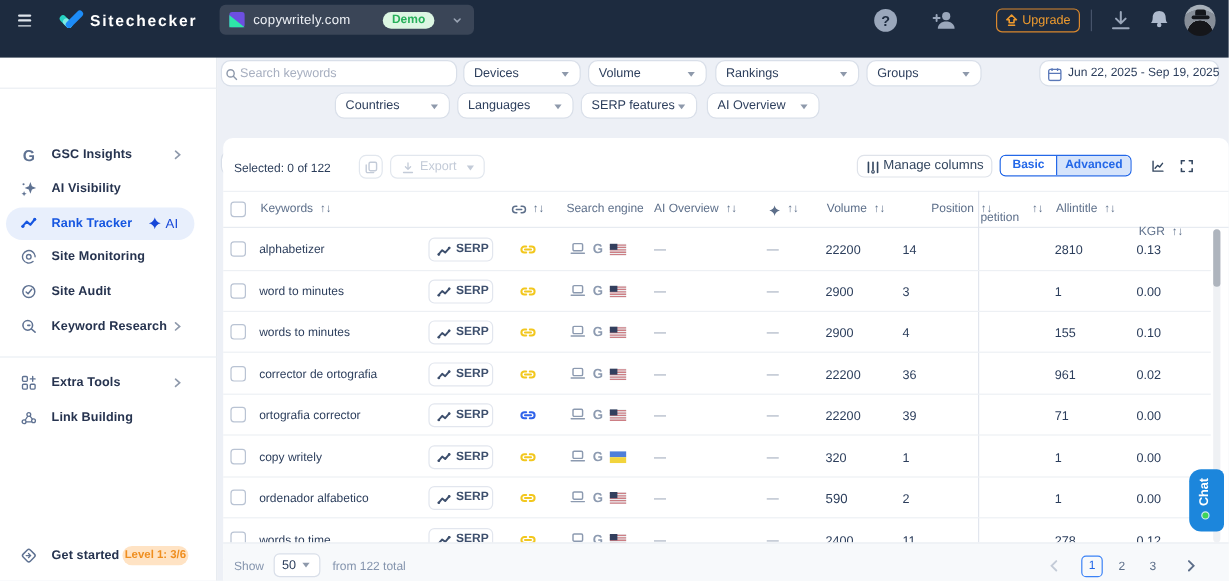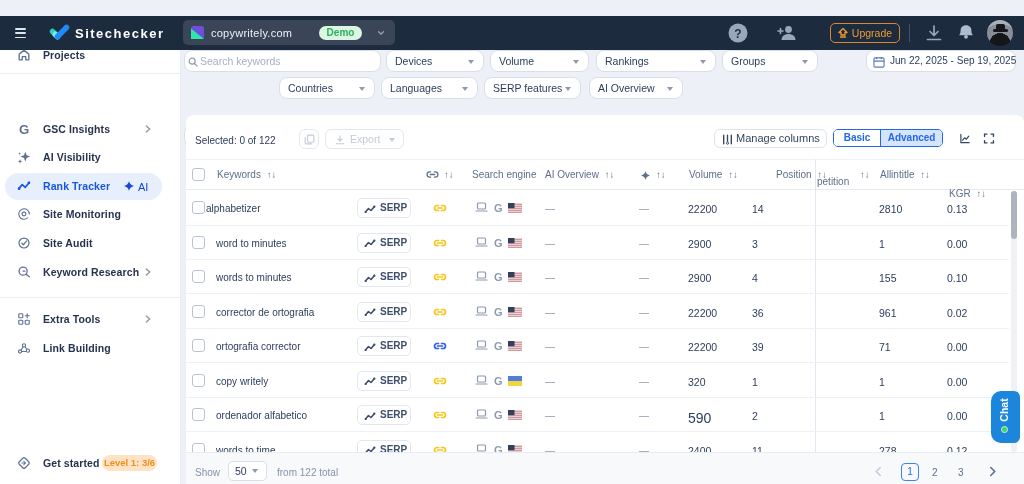--- a/index.html
+++ b/index.html
@@ -1,21 +1,21 @@
 <!DOCTYPE html>
 <html><head>
 <meta charset="utf-8">
 <style>
 * { margin:0; padding:0; box-sizing:border-box; }
 html,body { width:1024px; height:484px; overflow:hidden; }
 body { font-family:"Liberation Sans", sans-serif; background:#edf0f6; position:relative; }
 .abs { position:absolute; }
 
 
-#topbar { position:absolute; left:0; top:0; width:1024px; height:34px; background:#1d2b3f; z-index:30;margin-top:16px; }
+#topbar { position:absolute; left:0; top:0; width:1024px; height:48px; background:#1d2b3f; z-index:30; }
 #burger { position:absolute; left:15px; top:12px; width:11px; height:10px; }
 #burger div { height:1.7px; background:#dfe5ec; border-radius:1px; margin-bottom:2.6px; }
 #logotext { position:absolute; left:75px; top:10px; color:#fff; font-size:13px; font-weight:bold; letter-spacing:1.5px; }
 #chip { position:absolute; left:183px; top:4px; width:212px; height:25px; background:#3a4557; border-radius:5px; }
 #chip .sq { position:absolute; left:8px; top:6px; }
 #chip .name { position:absolute; left:28px; top:7px; color:#eef1f6; font-size:11px; letter-spacing:0.25px; }
 #chip .demo { position:absolute; left:136px; top:5.5px; width:43px; height:14px; background:#dcf6e3; border-radius:7px; color:#27b05b; font-size:10px; font-weight:bold; text-align:center; line-height:14px; }
 #chip .chev { position:absolute; right:10px; top:9px; }
 
 .tico { position:absolute; top:7px; }
@@ -107,26 +107,20 @@
 
   <svg class="tico" style="left:956px;top:7px" width="20" height="20" viewBox="0 0 20 20">
     <path d="M10 2.2 c3.4 0 5.4 2.4 5.4 5.3 c0 2.7 .8 3.8 1.5 4.7 H3.1 c.7-.9 1.5-2 1.5-4.7 C4.6 4.6 6.6 2.2 10 2.2 Z" fill="#aebacd"></path>
     <circle cx="10" cy="13.8" r="1.9" fill="#aebacd"></circle>
   </svg>
   <div id="avatar"></div>
 </div>
 
 <div id="sidebar">
   <div id="active"></div>
-  <div class="sitem" style="top:7px">
-    <svg class="ico" viewBox="0 0 16 16">
-        <path d="M2.5 7 L8 2.5 L13.5 7 V13.5 H10 V9.8 H6 V13.5 H2.5 Z" stroke="#5f7292" stroke-width="1.5" fill="none" stroke-linejoin="round"></path>
-      </svg>
-    <div class="lbl">Projects</div>
-  </div>
   <div class="sdiv" style="top:39px"></div>
   <div class="sitem" style="top:81px">
     <svg class="ico" viewBox="0 0 16 16">
         <text x="8" y="13.5" font-size="15" font-weight="bold" fill="#5f7292" text-anchor="middle" font-family="Liberation Sans">G</text>
       </svg>
     <div class="lbl">GSC Insights</div>
     <svg class="arr" width="6" height="9" viewBox="0 0 7 10">
         <path d="M1.5 1.5 L5.5 5 L1.5 8.5" stroke="#8e99ab" stroke-width="1.6" fill="none" stroke-linecap="round"></path>
       </svg>
   </div>
@@ -280,21 +274,21 @@
   <div class="hdr" style="left:631px;top:61px;">petition</div>
   <div class="hdr" style="left:674px;top:54px;font-size:9.5px;">↑↓</div>
   <div class="hdr" style="left:694px;top:54px;">Allintitle <span class="sort">↑↓</span></div>
   <div class="hdr" style="left:763px;top:54px;margin-top:19px;">KGR <span class="sort">↑↓</span></div>
 
   <div class="abs" style="left:629px;top:44px;width:1px;height:293px;background:#e2e6ee;"></div>
 
   <div id="rows">
   <div class="rowsep" style="top:109.5px"></div>
   <div class="cb" style="left:6px;top:86.3px;"></div>
-  <div class="cell" style="left:20px;top:88.3px;">alphabetizer</div>
+  <div class="cell" style="left:30px;top:88.3px;">alphabetizer</div>
   <div class="serp" style="top:83.3px;">SERP
     <svg class="abs" style="left:6px;top:5.5px" width="12" height="9" viewBox="0 0 12 9">
           <path d="M1.5 7 L4.5 3.5 L7 5.5 L10.5 1.5" stroke="#3d4f6d" stroke-width="1.6" fill="none" stroke-linecap="round" stroke-linejoin="round"></path>
           <circle cx="1.7" cy="7" r="1.1" fill="#3d4f6d"></circle>
           <circle cx="10.3" cy="1.7" r="1.1" fill="#3d4f6d"></circle>
         </svg>
   </div>
   <svg class="abs" style="left:247px;top:88.3px" width="14" height="10" viewBox="0 0 14 10">
         <path d="M5.5 2.5 H4 a2.5 2.5 0 0 0 0 5 h1.5 M8.5 2.5 H10 a2.5 2.5 0 0 1 0 5 H8.5 M4.5 5 h5" stroke="#f2c71e" stroke-width="1.7" fill="none" stroke-linecap="round"></path>
       </svg>
@@ -476,21 +470,21 @@
         <path d="M1 9 h11" stroke="#8c9ab0" stroke-width="1.2" stroke-linecap="round"></path>
       </svg>
   <div class="cell" style="left:308px;top:294.06px;color:#8c9ab0;font-weight:bold;font-size:11px;">G</div>
   <svg class="abs" style="left:322px;top:295.06px" width="14" height="10" viewBox="0 0 14 10">
         <rect width="14" height="10" fill="#eceef0"></rect>
         <path d="M0 1.2 h14 M0 3.2 h14 M0 5.2 h14 M0 7.2 h14 M0 9.2 h14" stroke="#cc7e84" stroke-width="1.1"></path>
         <rect width="6.5" height="5.2" fill="#333f5e"></rect>
       </svg>
   <div class="cell dash" style="left:359px;top:295.06px;">—</div>
   <div class="cell dash" style="left:453px;top:295.06px;">—</div>
-  <div class="cell" style="left:502px;top:295.06px;font-size:14px;">590</div>
+  <div class="cell" style="left:502px;top:295.06px;font-size:11px;">590</div>
   <div class="cell" style="left:566px;top:295.06px;font-size:10.5px;">2</div>
   <div class="cell" style="left:693px;top:295.06px;font-size:10.5px;">1</div>
   <div class="cell" style="left:761px;top:295.06px;font-size:10.5px;">0.00</div>
   <div class="rowsep" style="top:350.7px"></div>
   <div class="cb" style="left:6px;top:327.52000000000004px;"></div>
   <div class="cell" style="left:30px;top:329.52000000000004px;">words to time</div>
   <div class="serp" style="top:324.52000000000004px;">SERP
     <svg class="abs" style="left:6px;top:5.5px" width="12" height="9" viewBox="0 0 12 9">
           <path d="M1.5 7 L4.5 3.5 L7 5.5 L10.5 1.5" stroke="#3d4f6d" stroke-width="1.6" fill="none" stroke-linecap="round" stroke-linejoin="round"></path>
           <circle cx="1.7" cy="7" r="1.1" fill="#3d4f6d"></circle>

